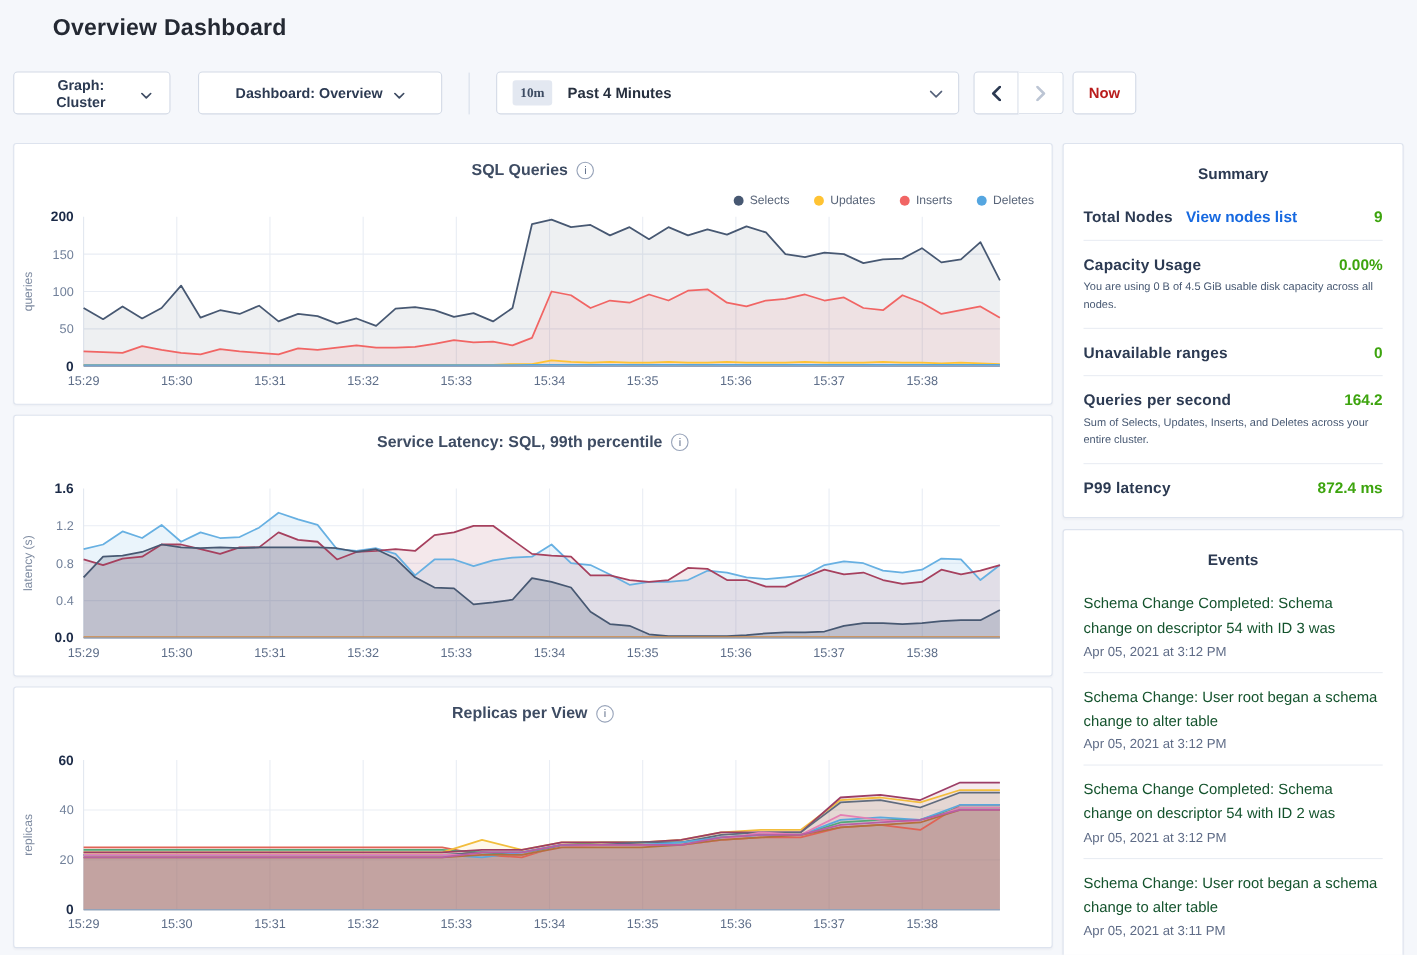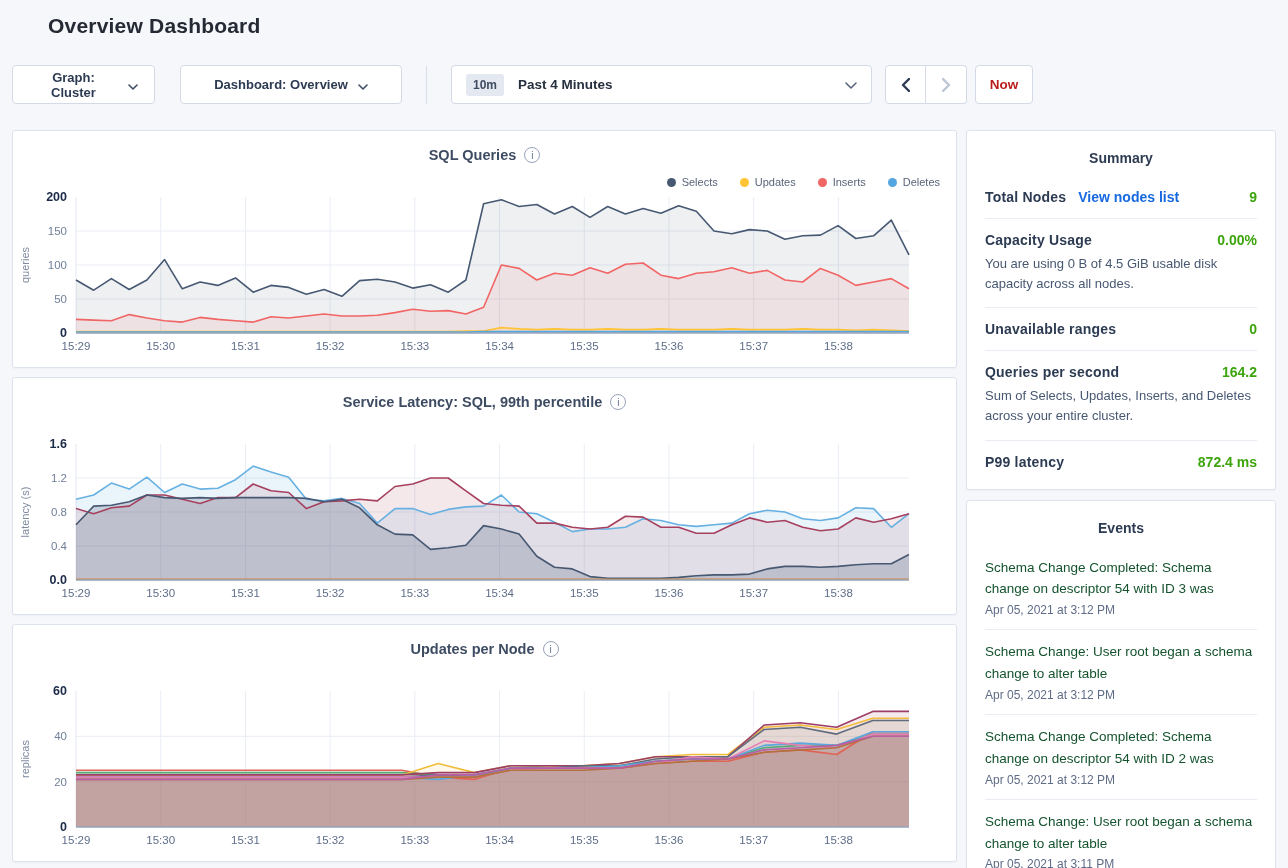--- a/index.html
+++ b/index.html
@@ -19,21 +19,21 @@
     font-size: 13px; font-weight: 700; color: #2c3a52; cursor: pointer;
   }
   .dropdown-btn { padding: 0 16px; gap: 10px; }
   .dropdown-btn .chev { margin-top: 1px; }
   .graph-dd { width: 143px; margin-right: 25px; }
   .dash-dd { width: 222px; }
   .vdivider { width: 1px; height: 38px; background: #d8deea; margin: 0 24px 0 24px; }
   .time-selector { width: 421px; justify-content: flex-start; padding: 0 14px; position: relative; }
   .range-badge {
     background: #e3e8f1; color: #3e4c63; border-radius: 3px; font-size: 12px; font-weight: 700;
-    padding: 4px 7px; margin-right: 14px;
+    padding: 4px 7px; margin-right: 14px; font-family: Liberation Serif, serif;
   }
   .range-label { font-size: 13.5px; font-weight: 700; color: #27303f; }
   .time-selector .chev { position: absolute; right: 14px; }
   .arrow-group { display: inline-flex; margin-left: 13px; }
   .arrow-btn { width: 41px; border-radius: 4px 0 0 4px; }
   .arrow-btn.fwd { border-radius: 0 4px 4px 0; border-left: none; }
   .now-btn { width: 58px; margin-left: 8px; color: #b91c1c; font-size: 13.5px; }
 
   .main { display: flex; padding: 0 12px; margin-top: 26px; gap: 9px; align-items: flex-start; }
   .charts-col { width: 945px; display: flex; flex-direction: column; gap: 9px; }
@@ -60,21 +60,21 @@
   .chart-svg { position: absolute; top: 0; left: 0; }
 
   .side-panel { padding: 15px 18px 6px 18px; }
   .side-title { text-align: center; font-size: 14px; font-weight: 700; color: #2c3a52; padding: 4px 0 10px 0; }
   .summary-row { padding: 13px 0; border-top: 1px solid #e9edf3; }
   .summary-row:first-of-type { border-top: none; }
   .summary-head { display: flex; align-items: baseline; }
   .summary-label { font-size: 14px; font-weight: 700; color: #2c3a52; letter-spacing: 0.2px; }
   .summary-link { font-size: 14px; font-weight: 700; margin-left: 12px; cursor: pointer; text-decoration: none; }
   .summary-value { margin-left: auto; font-size: 14px; font-weight: 700; }
-  .summary-desc { font-size: 13px; color: #475872; line-height: 1.55; margin-top: 6px; }
+  .summary-desc { font-size: 10px; color: #475872; line-height: 1.55; margin-top: 6px; }
 
   .event-item { padding: 11px 0 12px 0; border-bottom: 1px solid #e9edf3; }
   .event-item:last-child { border-bottom: none; }
   .event-msg { font-size: 13.5px; color: #14532d; line-height: 1.62; }
   .event-time { font-size: 12px; color: #5f6c87; margin-top: 3px; }
 
   svg { font-family: inherit; }
   svg text { font-family: "Liberation Sans", "DejaVu Sans", sans-serif; }
 </style>
 </head>
@@ -280,21 +280,21 @@
           <polyline points="63.0,154.4 99.2,154.4 135.4,154.4 171.7,154.4 207.9,154.4 244.1,154.4 280.3,154.4 316.5,154.4 352.7,154.4 389.0,154.4 425.2,152.1 461.4,152.1 497.6,145.3 533.8,145.3 570.0,145.3 606.3,143.1 642.5,138.5 678.7,136.3 714.9,134.0 751.1,127.2 787.3,124.9 823.6,122.7 859.8,111.3 896.0,111.3" fill="none" stroke="#b2713d" stroke-width="1.6" stroke-linejoin="round"></polyline>
           <polyline points="63.0,154.4 99.2,154.4 135.4,154.4 171.7,154.4 207.9,154.4 244.1,154.4 280.3,154.4 316.5,154.4 352.7,154.4 389.0,154.4 425.2,149.9 461.4,149.9 497.6,143.1 533.8,143.1 570.0,143.1 606.3,143.1 642.5,136.3 678.7,134.0 714.9,134.0 751.1,124.9 787.3,122.7 823.6,120.4 859.8,111.3 896.0,111.3" fill="none" stroke="#b85fa4" stroke-width="1.6" stroke-linejoin="round"></polyline>
           <line x1="63" y1="202" x2="896" y2="202" stroke="#94a3ba" stroke-width="1.4"></line>
           <text x="54" y="206" text-anchor="end" font-size="12.5" font-weight="700" fill="#1b2a47">0</text>
           <text x="54" y="160.66666666666669" text-anchor="end" font-size="11.5" font-weight="400" fill="#71809a">20</text>
           <text x="54" y="115.33333333333334" text-anchor="end" font-size="11.5" font-weight="400" fill="#71809a">40</text>
           <text x="54" y="70" text-anchor="end" font-size="12.5" font-weight="700" fill="#1b2a47">60</text>
           <text x="16" y="134" font-size="11" fill="#7d8aa0" text-anchor="middle" transform="rotate(-90 16 134)">replicas</text>
         </svg>
       <div class="chart-title-row">
-        <span class="chart-title">Updates per Node</span>
+        <span class="chart-title">Replicas per View</span>
         <span class="info-icon">i</span>
       </div>
     </div>
   </div>
 
   <div class="side-col">
     <div class="panel side-panel">
       <div class="side-title">Summary</div>
       <div id="summary-rows">
           <div class="summary-row">

